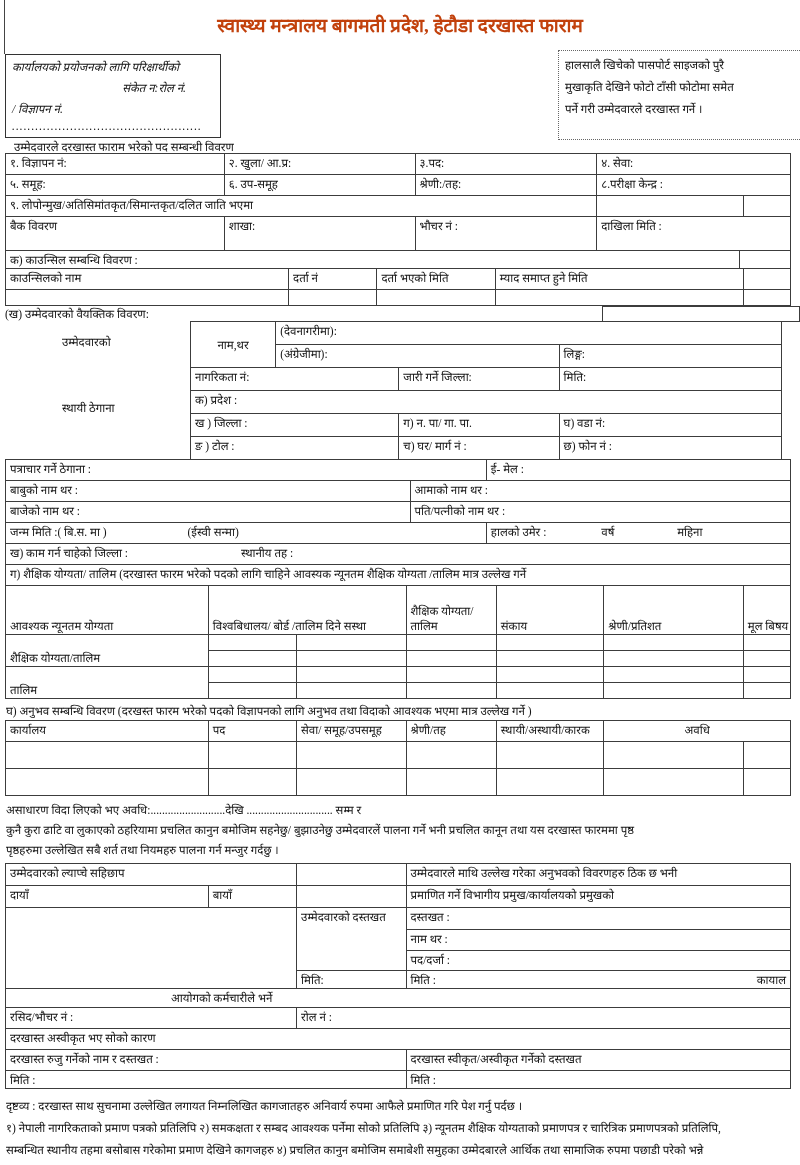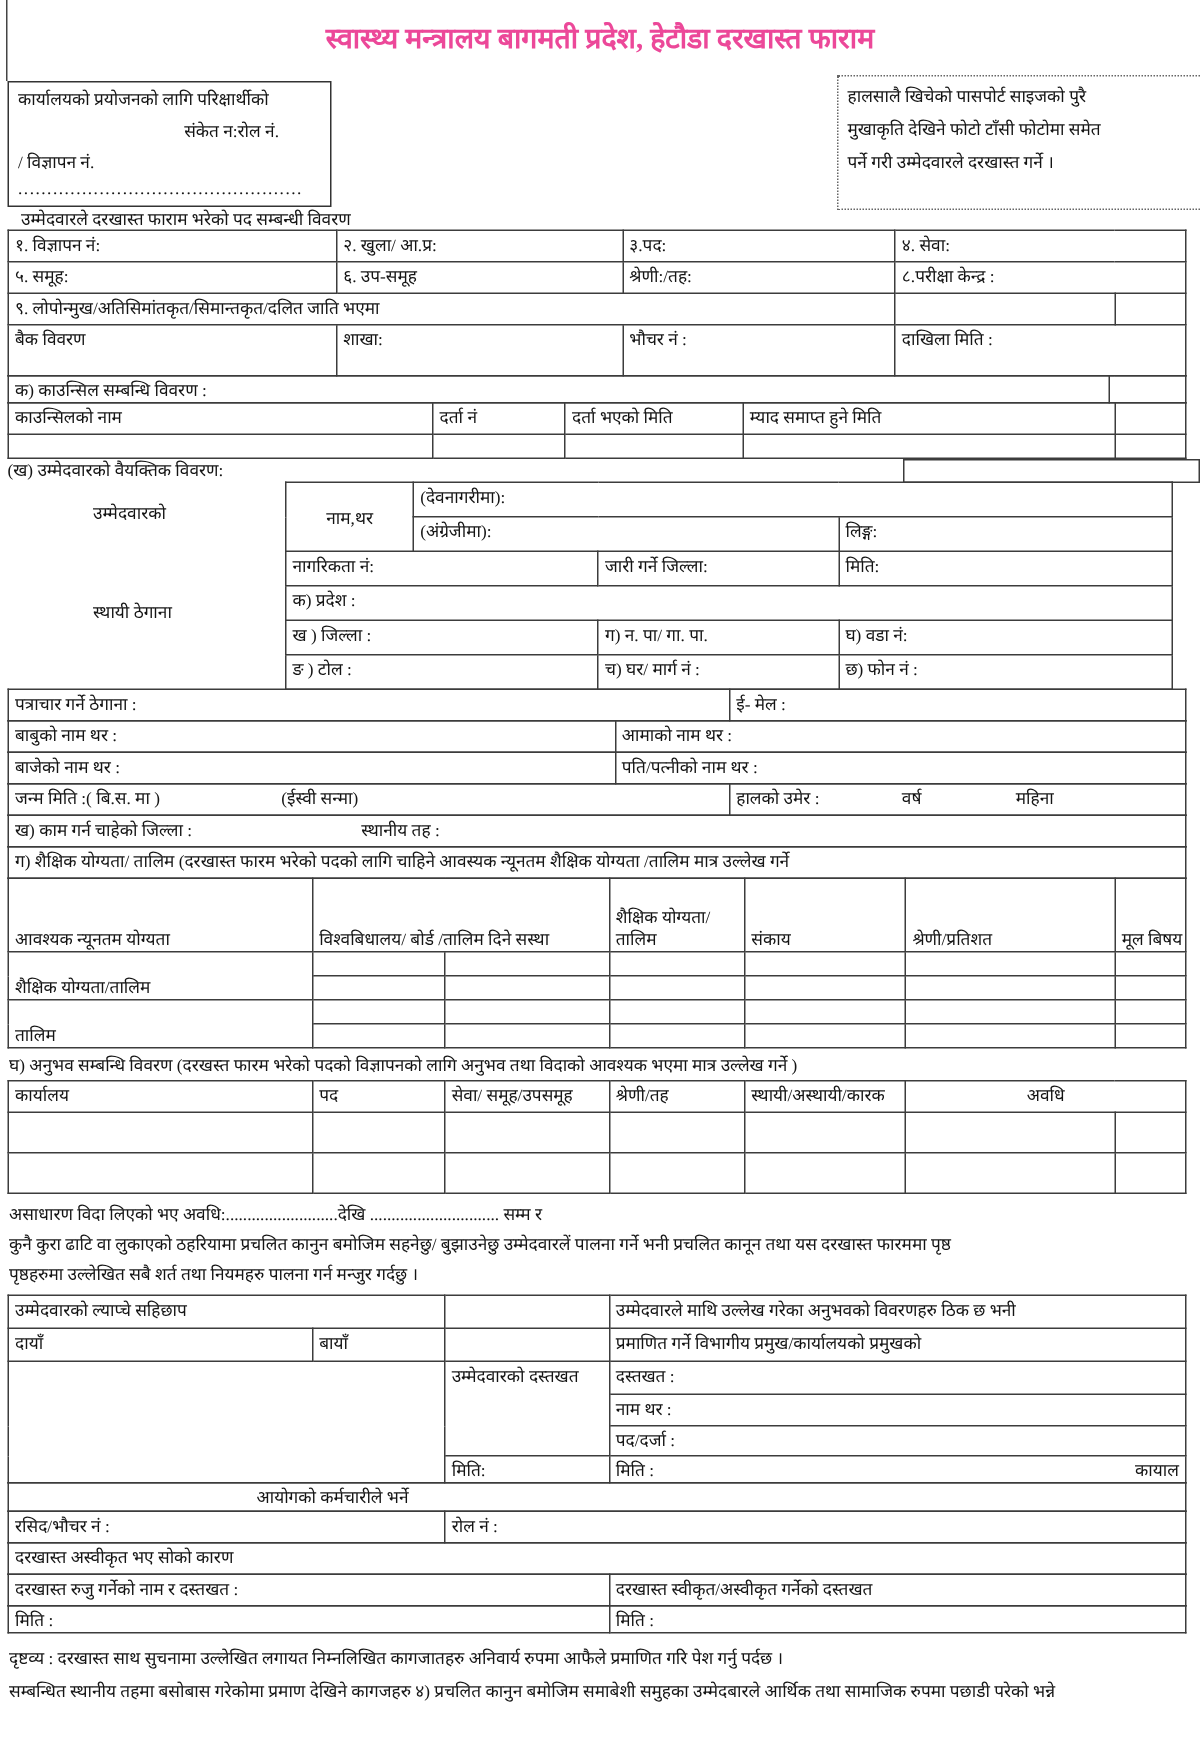--- a/index.html
+++ b/index.html
@@ -5,26 +5,26 @@
   html,body{margin:0;padding:0;}
   body{
     width:800px;height:1165px;overflow:hidden;background:#ffffff;
     font-family:"Liberation Serif","DejaVu Serif",serif;
     font-size:11.5px;color:#141414;position:relative;
   }
   #page{position:relative;width:800px;height:1165px;}
   .left-rule{position:absolute;left:4px;top:0;height:54px;border-left:1px solid #444;}
   h1.title{
     margin:0;padding-top:12px;text-align:center;
-    font-size:19px;font-weight:bold;color:#ec4899;
+    font-size:19px;font-weight:bold;color:#c2410c;
   }
   .top-boxes{position:relative;height:96px;margin-top:4px;}
   .office-box{
     position:absolute;left:5px;top:12px;width:202px;height:78px;
-    border:1px solid #333;padding:2px 6px;line-height:21px;
+    border:1px solid #333;padding:2px 6px;line-height:21px;font-style:italic;
   }
   .office-row{display:flex;justify-content:flex-end;padding-right:28px;}
   .office-dots{letter-spacing:1px;line-height:12px;}
   .photo-box{
     position:absolute;left:532px;top:8px;width:230px;height:82px;
     border:1px dotted #666;padding:3px 6px;line-height:22px;margin-left:26px;
   }
   .sec-head{margin:2px 0 0 14px;line-height:14px;}
   table{border-collapse:collapse;table-layout:fixed;width:786px;margin-left:5px;margin-top:-1px;}
   td{border:1px solid #3c3c3c;padding:1px 4px;height:18px;vertical-align:top;overflow:hidden;white-space:nowrap;font-size:11.5px;}
@@ -474,16 +474,17 @@
     <tbody>
         <tr>
       <td style="height:14px">मिति :</td>
       <td style="height:14px">मिति :</td>
     </tr>
   </tbody>
     </table>
 
   <div class="footer">
     <div>दृष्टव्य : दरखास्त साथ सुचनामा उल्लेखित लगायत निम्नलिखित कागजातहरु अनिवार्य रुपमा आफैले प्रमाणित गरि पेश गर्नु पर्दछ ।</div>
+    <div>१) नेपाली नागरिकताको प्रमाण पत्रको प्रतिलिपि  २) समकक्षता र सम्बद आवश्यक पर्नेमा सोको प्रतिलिपि  ३) न्यूनतम शैक्षिक योग्यताको प्रमाणपत्र र चारित्रिक प्रमाणपत्रको प्रतिलिपि,</div>
     <div>सम्बन्धित  स्थानीय तहमा बसोबास गरेकोमा प्रमाण देखिने कागजहरु ४) प्रचलित कानुन बमोजिम समाबेशी समुहका उम्मेदबारले आर्थिक तथा सामाजिक रुपमा पछाडी परेको भन्ने</div>
 
   </div>
 </div>
 
 </body></html>

